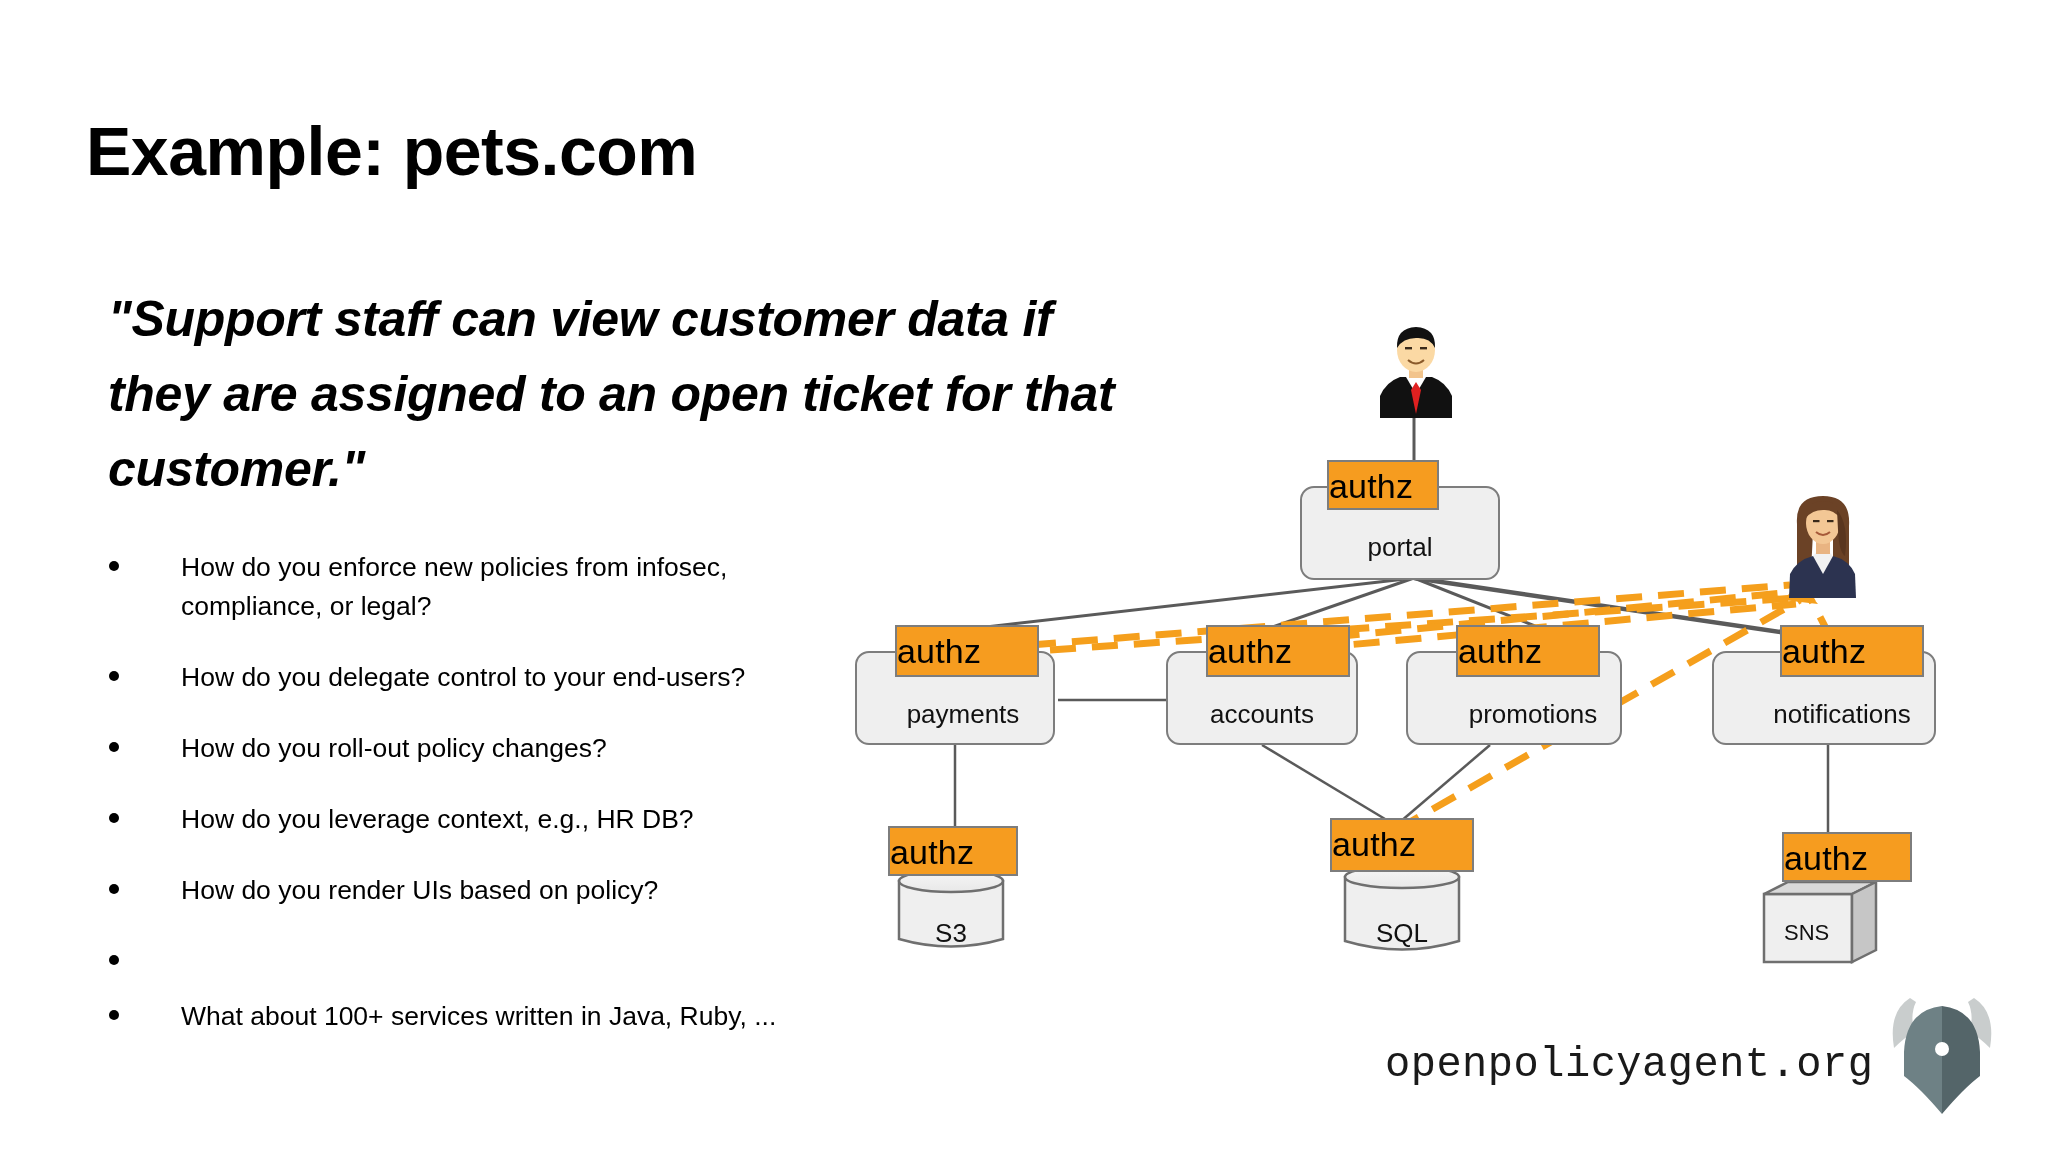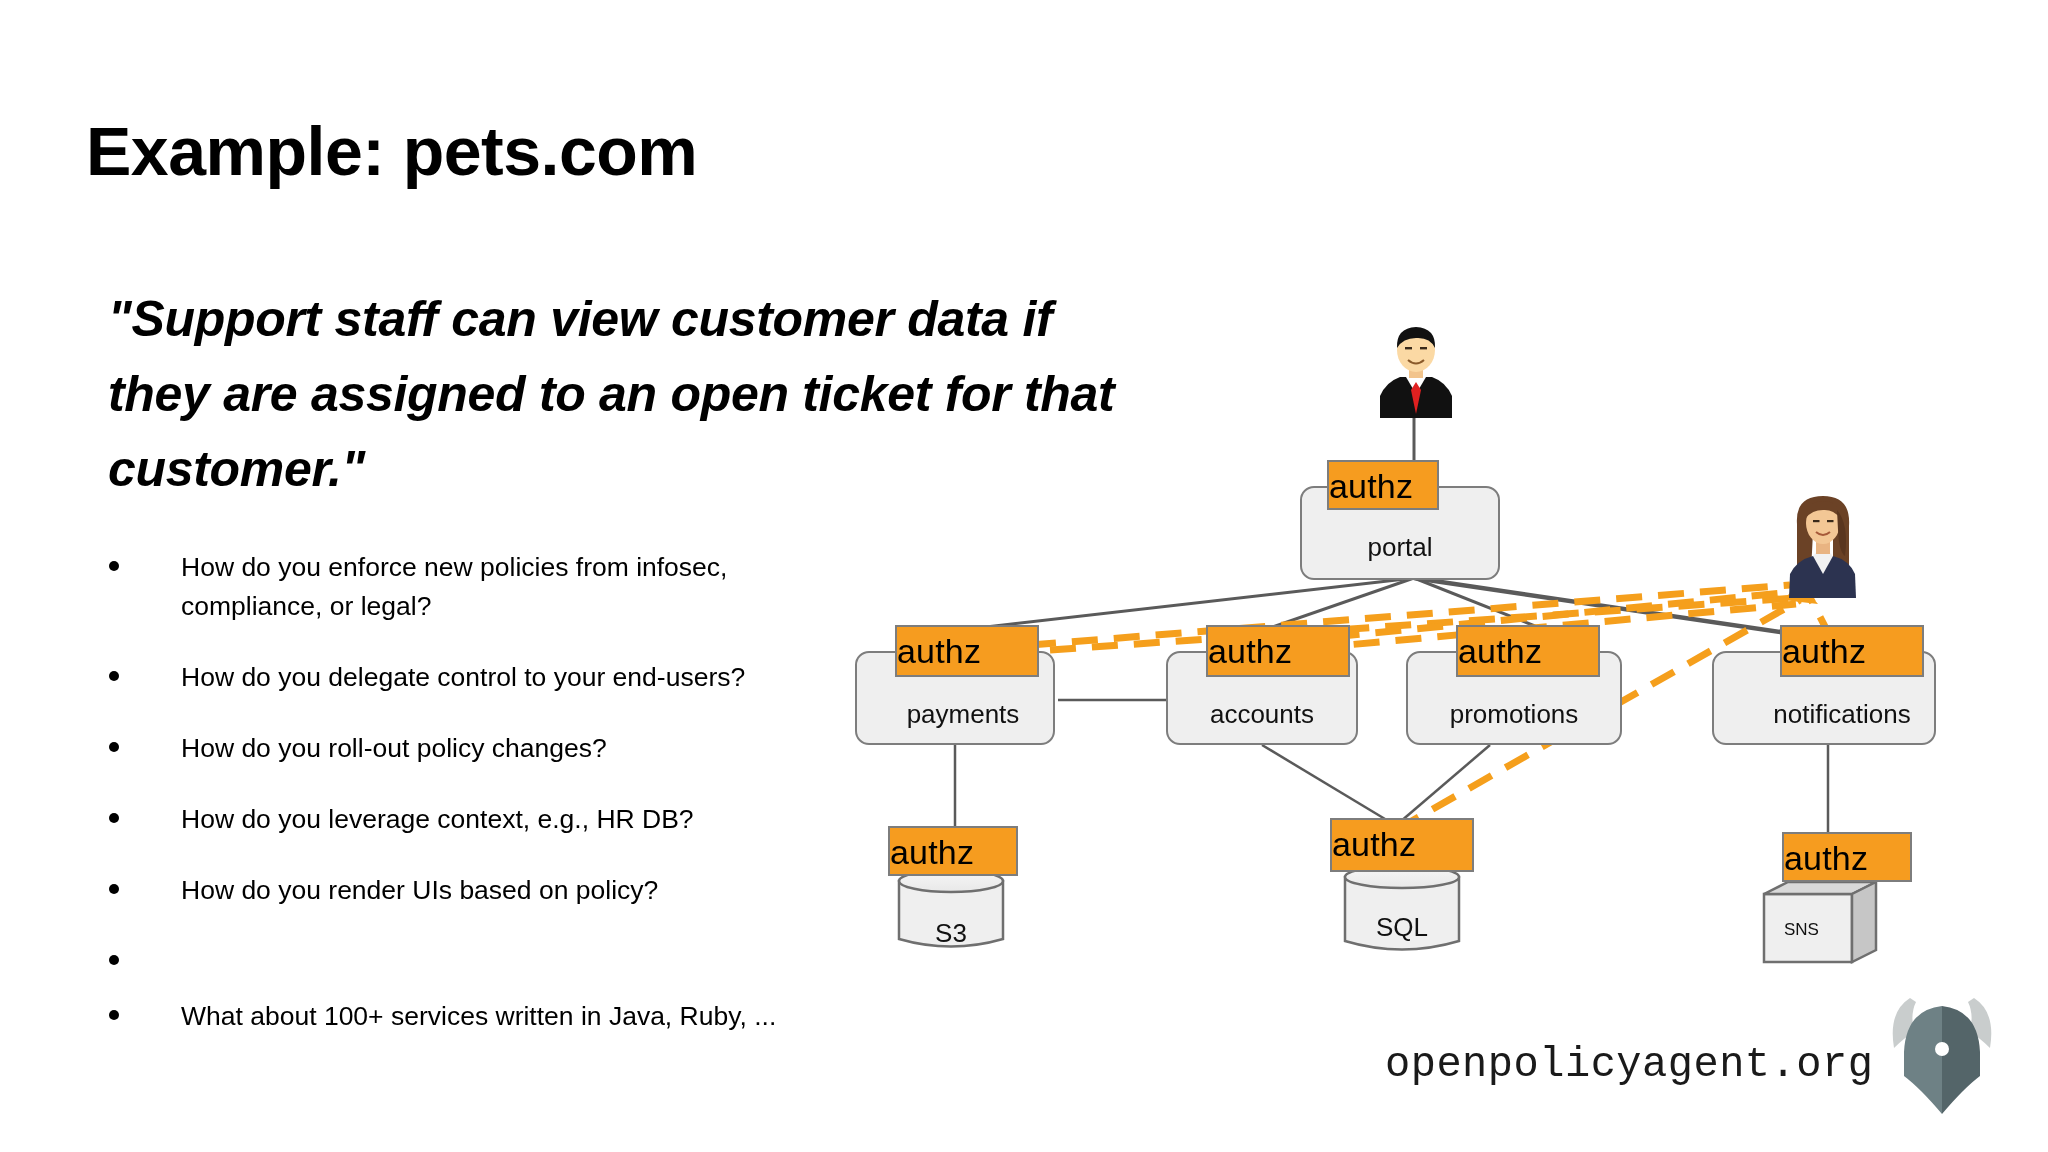--- a/index.html
+++ b/index.html
@@ -121,21 +121,21 @@
     position: absolute;
     width: 100%;
     text-align: center;
     font-size: 26px;
     color: #111;
   }
 
   
   .cube-label {
     position: absolute;
-    font-size: 17px;
+    font-size: 22px;
     color: #111;
   }
 
   
   #footer-url {
     position: absolute;
     left: 1385px;
     top: 1041px;
     font-family: "Liberation Mono", "DejaVu Sans Mono", monospace;
     font-size: 42px;
@@ -292,21 +292,21 @@
 
 <div class="node" style="left:1166px; top:625px; width:230px; height:120px;">
   <div class="svc-body" style="left:0; top:26px; width:192px; height:94px;"></div>
   <div class="authz" style="left:40px; top:0; width:144px; height:52px;">authz</div>
   <div class="svc-label" style="left:0; top:74px; width:192px;">accounts</div>
 </div>
 
 <div class="node" style="left:1406px; top:625px; width:230px; height:120px;">
   <div class="svc-body" style="left:0; top:26px; width:216px; height:94px;"></div>
   <div class="authz" style="left:50px; top:0; width:144px; height:52px;">authz</div>
-  <div class="svc-label" style="left:0; top:74px; width:216px;">promotions</div>
+  <div class="svc-label" style="left:0; top:74px; width:216px;padding-left:19px;">promotions</div>
 </div>
 
 <div class="node" style="left:1712px; top:625px; width:240px; height:120px;">
   <div class="svc-body" style="left:0; top:26px; width:224px; height:94px;"></div>
   <div class="authz" style="left:68px; top:0; width:144px; height:52px;">authz</div>
   <div class="svc-label" style="left:18px; top:74px; width:224px;">notifications</div>
 </div>
 
 <div class="node" style="left:888px; top:826px; width:160px; height:130px;">
   <div class="cyl" style="left:8px; top:42px; width:110px; height:84px;">
@@ -320,21 +320,21 @@
 </div>
 
 <div class="node" style="left:1330px; top:818px; width:180px; height:138px;">
   <div class="cyl" style="left:12px; top:46px; width:120px; height:92px;">
     <svg width="120" height="92" viewBox="0 0 120 92" xmlns="http://www.w3.org/2000/svg">
       <path d="M 3 13 L 3 77 Q 60 94 117 77 L 117 13 Z" fill="#efefef" stroke="#6f6f6f" stroke-width="2.5"></path>
       <ellipse cx="60" cy="13" rx="57" ry="11" fill="url(#cylTop)" stroke="#6f6f6f" stroke-width="2.5"></ellipse>
     </svg>
   </div>
   <div class="authz" style="left:0; top:0; width:144px; height:54px;">authz</div>
-  <div class="cyl-label" style="left:12px; top:94px; width:120px;">SQL</div>
+  <div class="cyl-label" style="left:12px; top:100px; width:120px;">SQL</div>
 </div>
 
 <div class="node" style="left:1762px; top:832px; width:170px; height:130px;">
   <div class="cyl" style="left:0; top:48px; width:158px; height:84px;">
     <svg width="158" height="84" viewBox="0 0 158 84" xmlns="http://www.w3.org/2000/svg">
 
       <rect x="2" y="14" width="88" height="68" fill="#efefef" stroke="#6f6f6f" stroke-width="2.5"></rect>
 
       <path d="M 2 14 L 26 2 L 114 2 L 90 14 Z" fill="#d9d9d9" stroke="#6f6f6f" stroke-width="2.5"></path>
 

